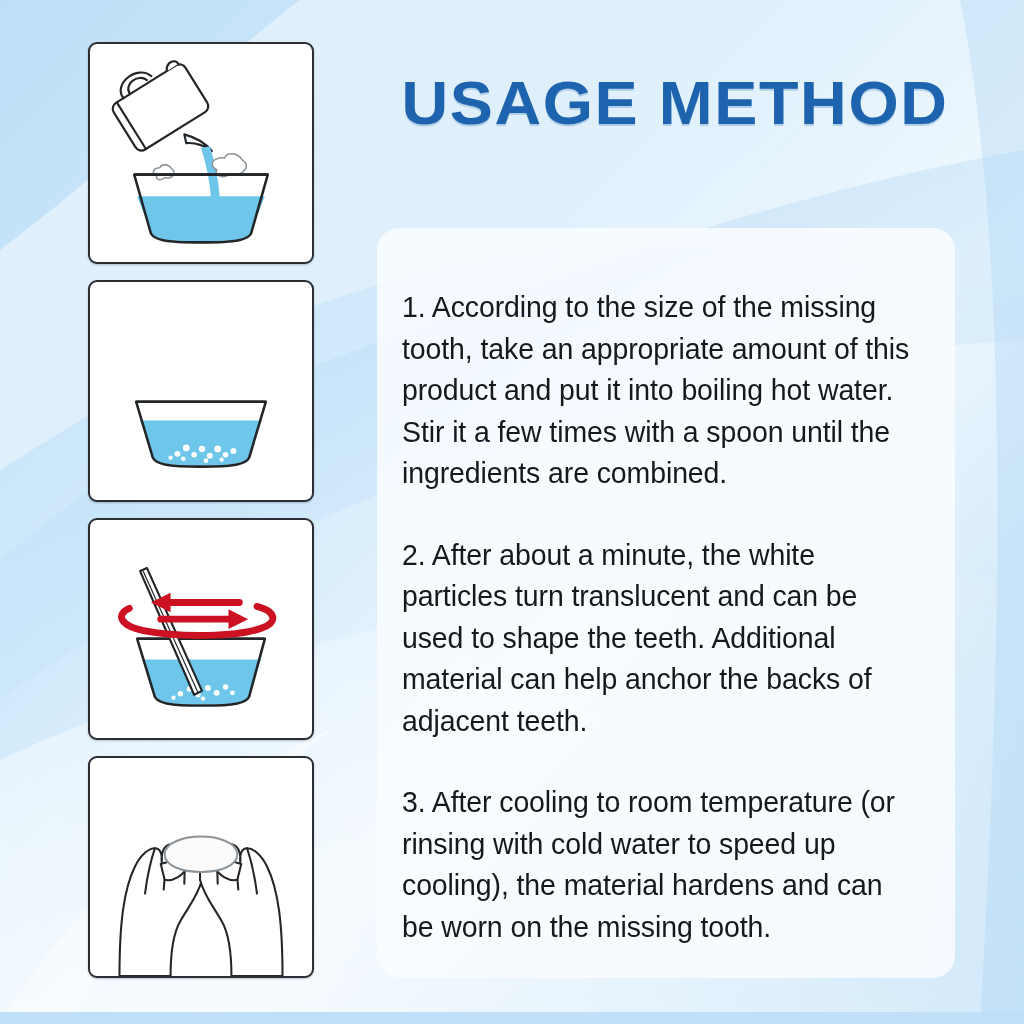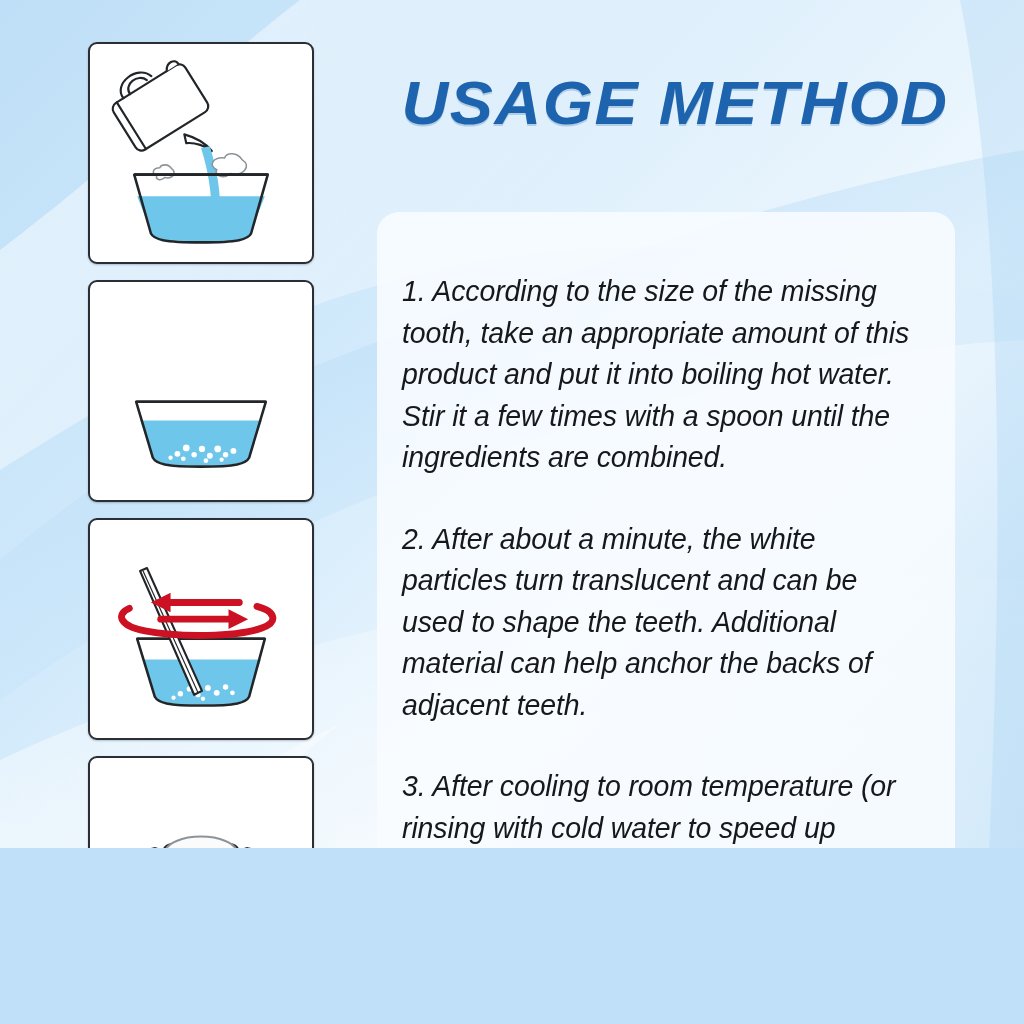--- a/index.html
+++ b/index.html
@@ -10,24 +10,23 @@
     overflow: hidden;
   }
   body {
     font-family: "Liberation Sans", sans-serif;
     background: #bfe0f8;
   }
 
   #stage {
     position: relative;
     width: 1024px;
-    height: 848px;
+    height: 1012px;
     overflow: hidden;
     background: linear-gradient(135deg, #bfdff7 0%, #cbe6fa 30%, #e8f4fd 55%, #bfe0f8 100%);
-    font-style: italic;
   }
 
   
   #bg-waves {
     position: absolute;
     inset: 0;
     width: 1024px;
     height: 1024px;
     pointer-events: none;
   }
@@ -70,21 +69,21 @@
     transform: scaleX(1.06);
     transform-origin: center top;
     text-shadow: 0 2px 0 rgba(120,165,205,.45);
     white-space: nowrap;
   }
 
   
   #instructions-card {
     position: absolute;
     left: 377px;
-    top: 212px;
+    top: 228px;
     width: 578px;
     height: 750px;
     background: rgba(248,252,255,0.88);
     border-radius: 22px;
     box-sizing: border-box;
     padding: 58px 26px 4px 25px;
   }
   .instruction-step {
     color: #17181a;
     font-size: 29.5px;

